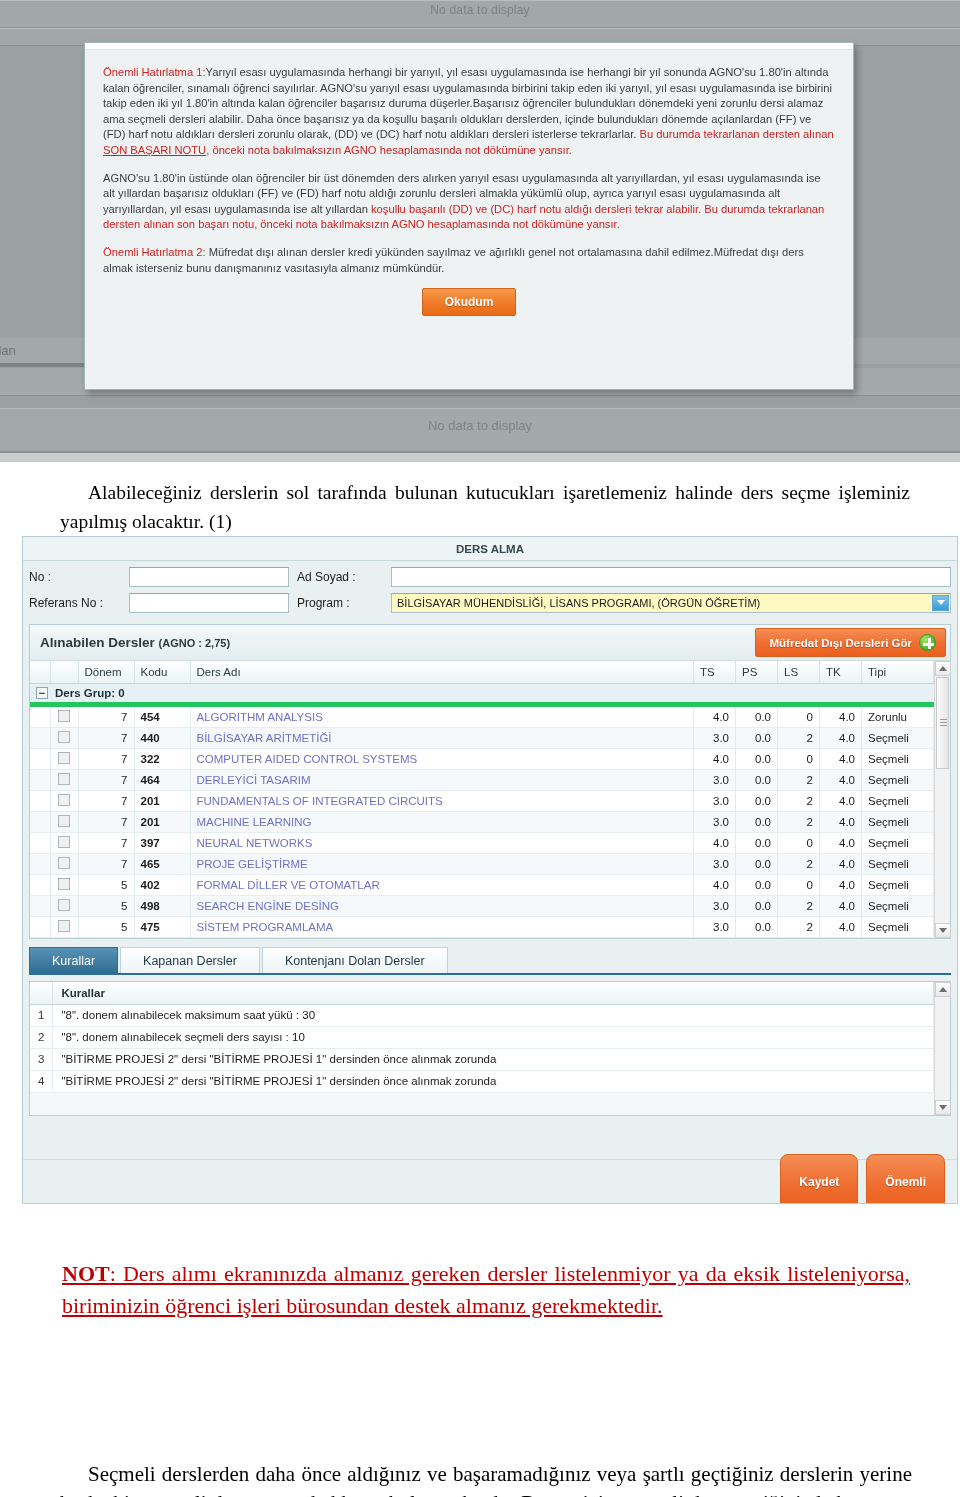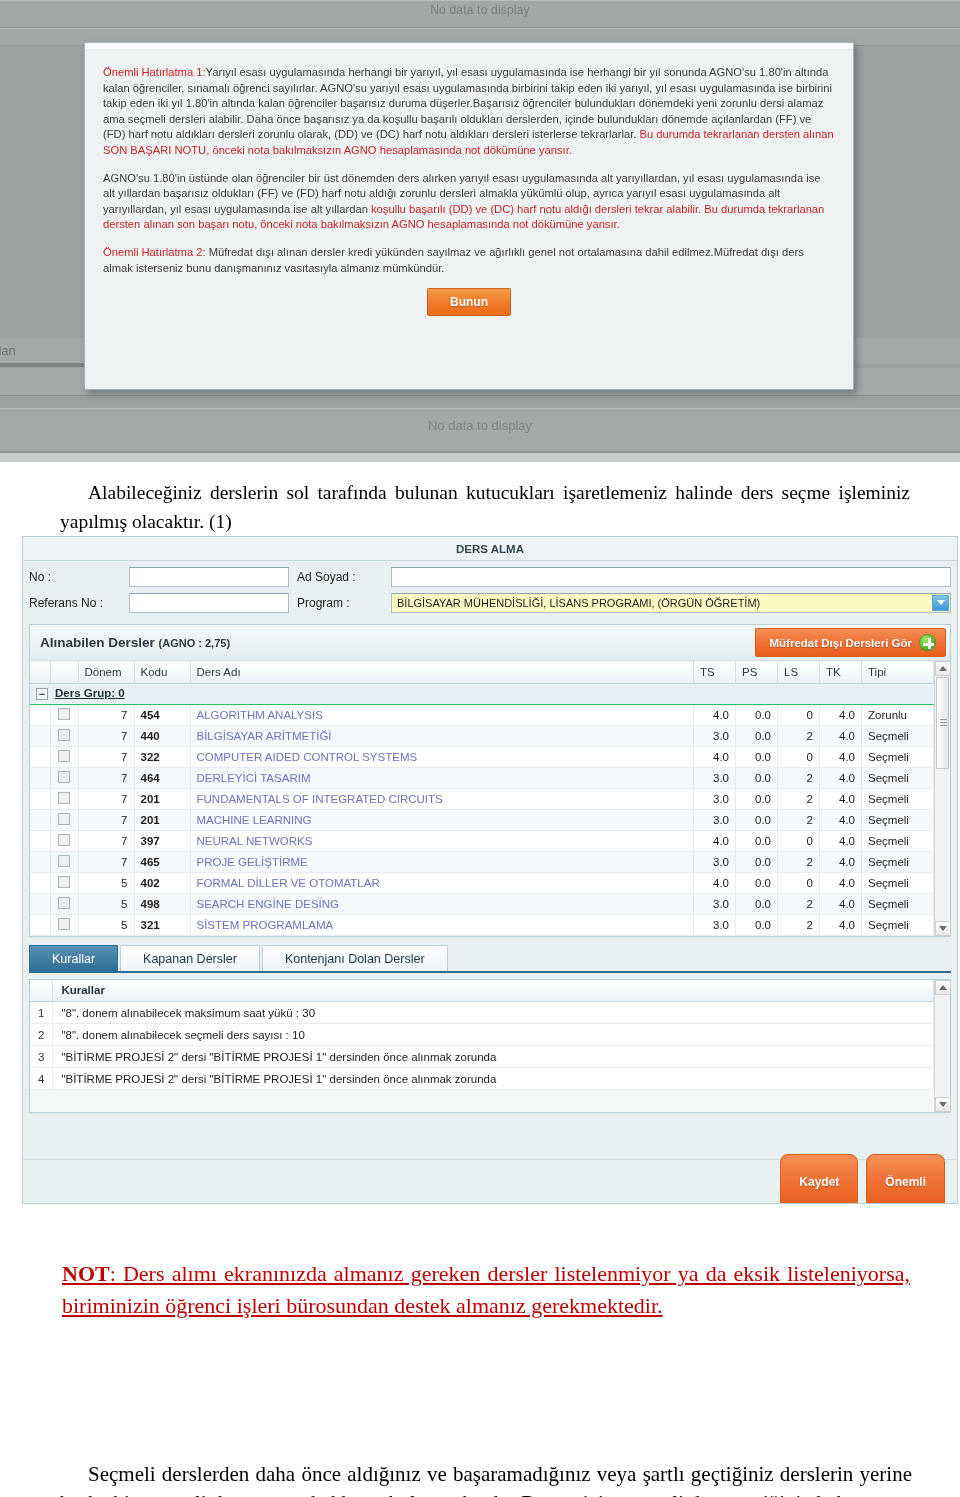--- a/index.html
+++ b/index.html
@@ -79,21 +79,21 @@
   .modal-body {
     position:absolute; left:0; top:8px; right:0; bottom:0;
     padding:14px 18px 0 18px;
   }
   .m-par {
     font-family:"Liberation Sans", sans-serif;
     font-size:11.2px; line-height:15.6px;
     color:#3b3b3b; text-align:left; margin:0 0 12px 0;
   }
   .m-par .red { color:#cc2222; }
-  .m-par .red-u { color:#cc2222; }
+  .m-par .red-u { color:#cc2222; text-decoration:underline; }
   .okudum-wrap { text-align:center; margin-top:6px; }
   .okudum {
     display:inline-block; padding:6px 22px;
     background:linear-gradient(180deg,#f59a4a 0%, #ef7a28 55%, #e96c17 100%);
     border:1px solid #d2631a;
     color:#ffffff; font-weight:bold; font-size:12px;
     font-family:"Liberation Sans", sans-serif;
     border-radius:2px;
     text-shadow:0 1px 1px rgba(0,0,0,.25);
     cursor:pointer;
@@ -208,21 +208,21 @@
     border-right:1px solid #d6e3e7; border-bottom:1px solid #c3d5db;
     font-size:11.5px; font-weight:normal; color:#2a3a40;
     text-align:left; padding:4px 6px; height:22px;
   }
   table.courses td {
     border-right:1px solid #e2ecef; border-bottom:1px solid #e6eef1;
     font-size:11.5px; color:#1c1c1c; padding:3px 6px; height:21px;
   }
   tr.grouprow td {
     background:#e6f1f5; font-weight:bold; font-size:11.5px; color:#1d3038;
-    padding:3px 6px; border-bottom:1px solid #22c55e;text-decoration:underline;
+    padding:3px 6px; border-bottom:5px solid #22c55e;
   }
   .expander {
     display:inline-block; width:12px; height:12px; line-height:10px;
     border:1px solid #8fa6ae; background:#f4f8f9; color:#33454c;
     text-align:center; font-size:11px; font-weight:bold;
     vertical-align:middle; margin-right:7px; cursor:pointer;
   }
   .cb {
     display:inline-block; width:12px; height:12px;
     border:1px solid #a9b6ba; background:#f0f0f0; cursor:pointer;
@@ -337,21 +337,21 @@
   <div class="modal">
     <div class="modal-topline"></div>
     <div class="modal-body">
       <p class="m-par"><span class="red">Önemli Hatırlatma 1:</span><span>Yarıyıl esası uygulamasında herhangi bir yarıyıl, yıl esası uygulamasında ise herhangi bir yıl sonunda AGNO'su 1.80'in altında kalan öğrenciler, sınamalı öğrenci sayılırlar. AGNO'su yarıyıl esası uygulamasında birbirini takip eden iki yarıyıl, yıl esası uygulamasında ise birbirini takip eden iki yıl 1.80'in altında kalan öğrenciler başarısız duruma düşerler.Başarısız öğrenciler bulundukları dönemdeki yeni zorunlu dersi alamaz ama seçmeli dersleri alabilir. Daha önce başarısız ya da koşullu başarılı oldukları derslerden, içinde bulundukları dönemde açılanlardan (FF) ve (FD) harf notu aldıkları dersleri zorunlu olarak, (DD) ve (DC) harf notu aldıkları dersleri isterlerse tekrarlarlar. </span><span class="red">Bu durumda tekrarlanan dersten alınan </span><span class="red-u">SON BAŞARI NOTU</span><span class="red">, önceki nota bakılmaksızın AGNO hesaplamasında not dökümüne yansır.</span></p>
 
       <p class="m-par"><span>AGNO'su 1.80'in üstünde olan öğrenciler bir üst dönemden ders alırken yarıyıl esası uygulamasında alt yarıyıllardan, yıl esası uygulamasında ise alt yıllardan başarısız oldukları (FF) ve (FD) harf notu aldığı zorunlu dersleri almakla yükümlü olup, ayrıca yarıyıl esası uygulamasında alt yarıyıllardan, yıl esası uygulamasında ise alt yıllardan </span><span class="red">koşullu başarılı (DD) ve (DC) harf notu aldığı dersleri tekrar alabilir. Bu durumda tekrarlanan dersten alınan son başarı notu, önceki nota bakılmaksızın AGNO hesaplamasında not dökümüne yansır.</span></p>
 
       <p class="m-par"><span class="red">Önemli Hatırlatma 2:</span><span> Müfredat dışı alınan dersler kredi yükünden sayılmaz ve ağırlıklı genel not ortalamasına dahil edilmez.Müfredat dışı ders almak isterseniz bunu danışmanınız vasıtasıyla almanız mümkündür.</span></p>
 
       <div class="okudum-wrap">
-        <span class="okudum">Bunun</span>
+        <span class="okudum">Okudum</span>
       </div>
     </div>
   </div>
 </div>
 
 <div class="caption first">Alabileceğiniz derslerin sol tarafında bulunan kutucukları işaretlemeniz halinde ders seçme işleminiz yapılmış olacaktır. (1)</div>
 
 <div class="panel">
   <div class="panel-title">DERS ALMA</div>
 
@@ -532,21 +532,21 @@
               <td class="c-num">0.0</td>
               <td class="c-tk">2</td>
               <td class="c-tk">4.0</td>
               <td class="c-tipi">Seçmeli</td>
               <td class="scrollcol"></td>
             </tr>
             <tr>
               <td class="c-exp"></td>
               <td class="c-sel"><span class="cb"></span></td>
               <td class="c-don">5</td>
-              <td class="c-kod">321</td>
+              <td class="c-kod">475</td>
               <td class="c-ad"><a href="#">SİSTEM PROGRAMLAMA</a></td>
               <td class="c-num">3.0</td>
               <td class="c-num">0.0</td>
               <td class="c-tk">2</td>
               <td class="c-tk">4.0</td>
               <td class="c-tipi">Seçmeli</td>
               <td class="scrollcol"></td>
             </tr>
           </tbody>
       </table>

